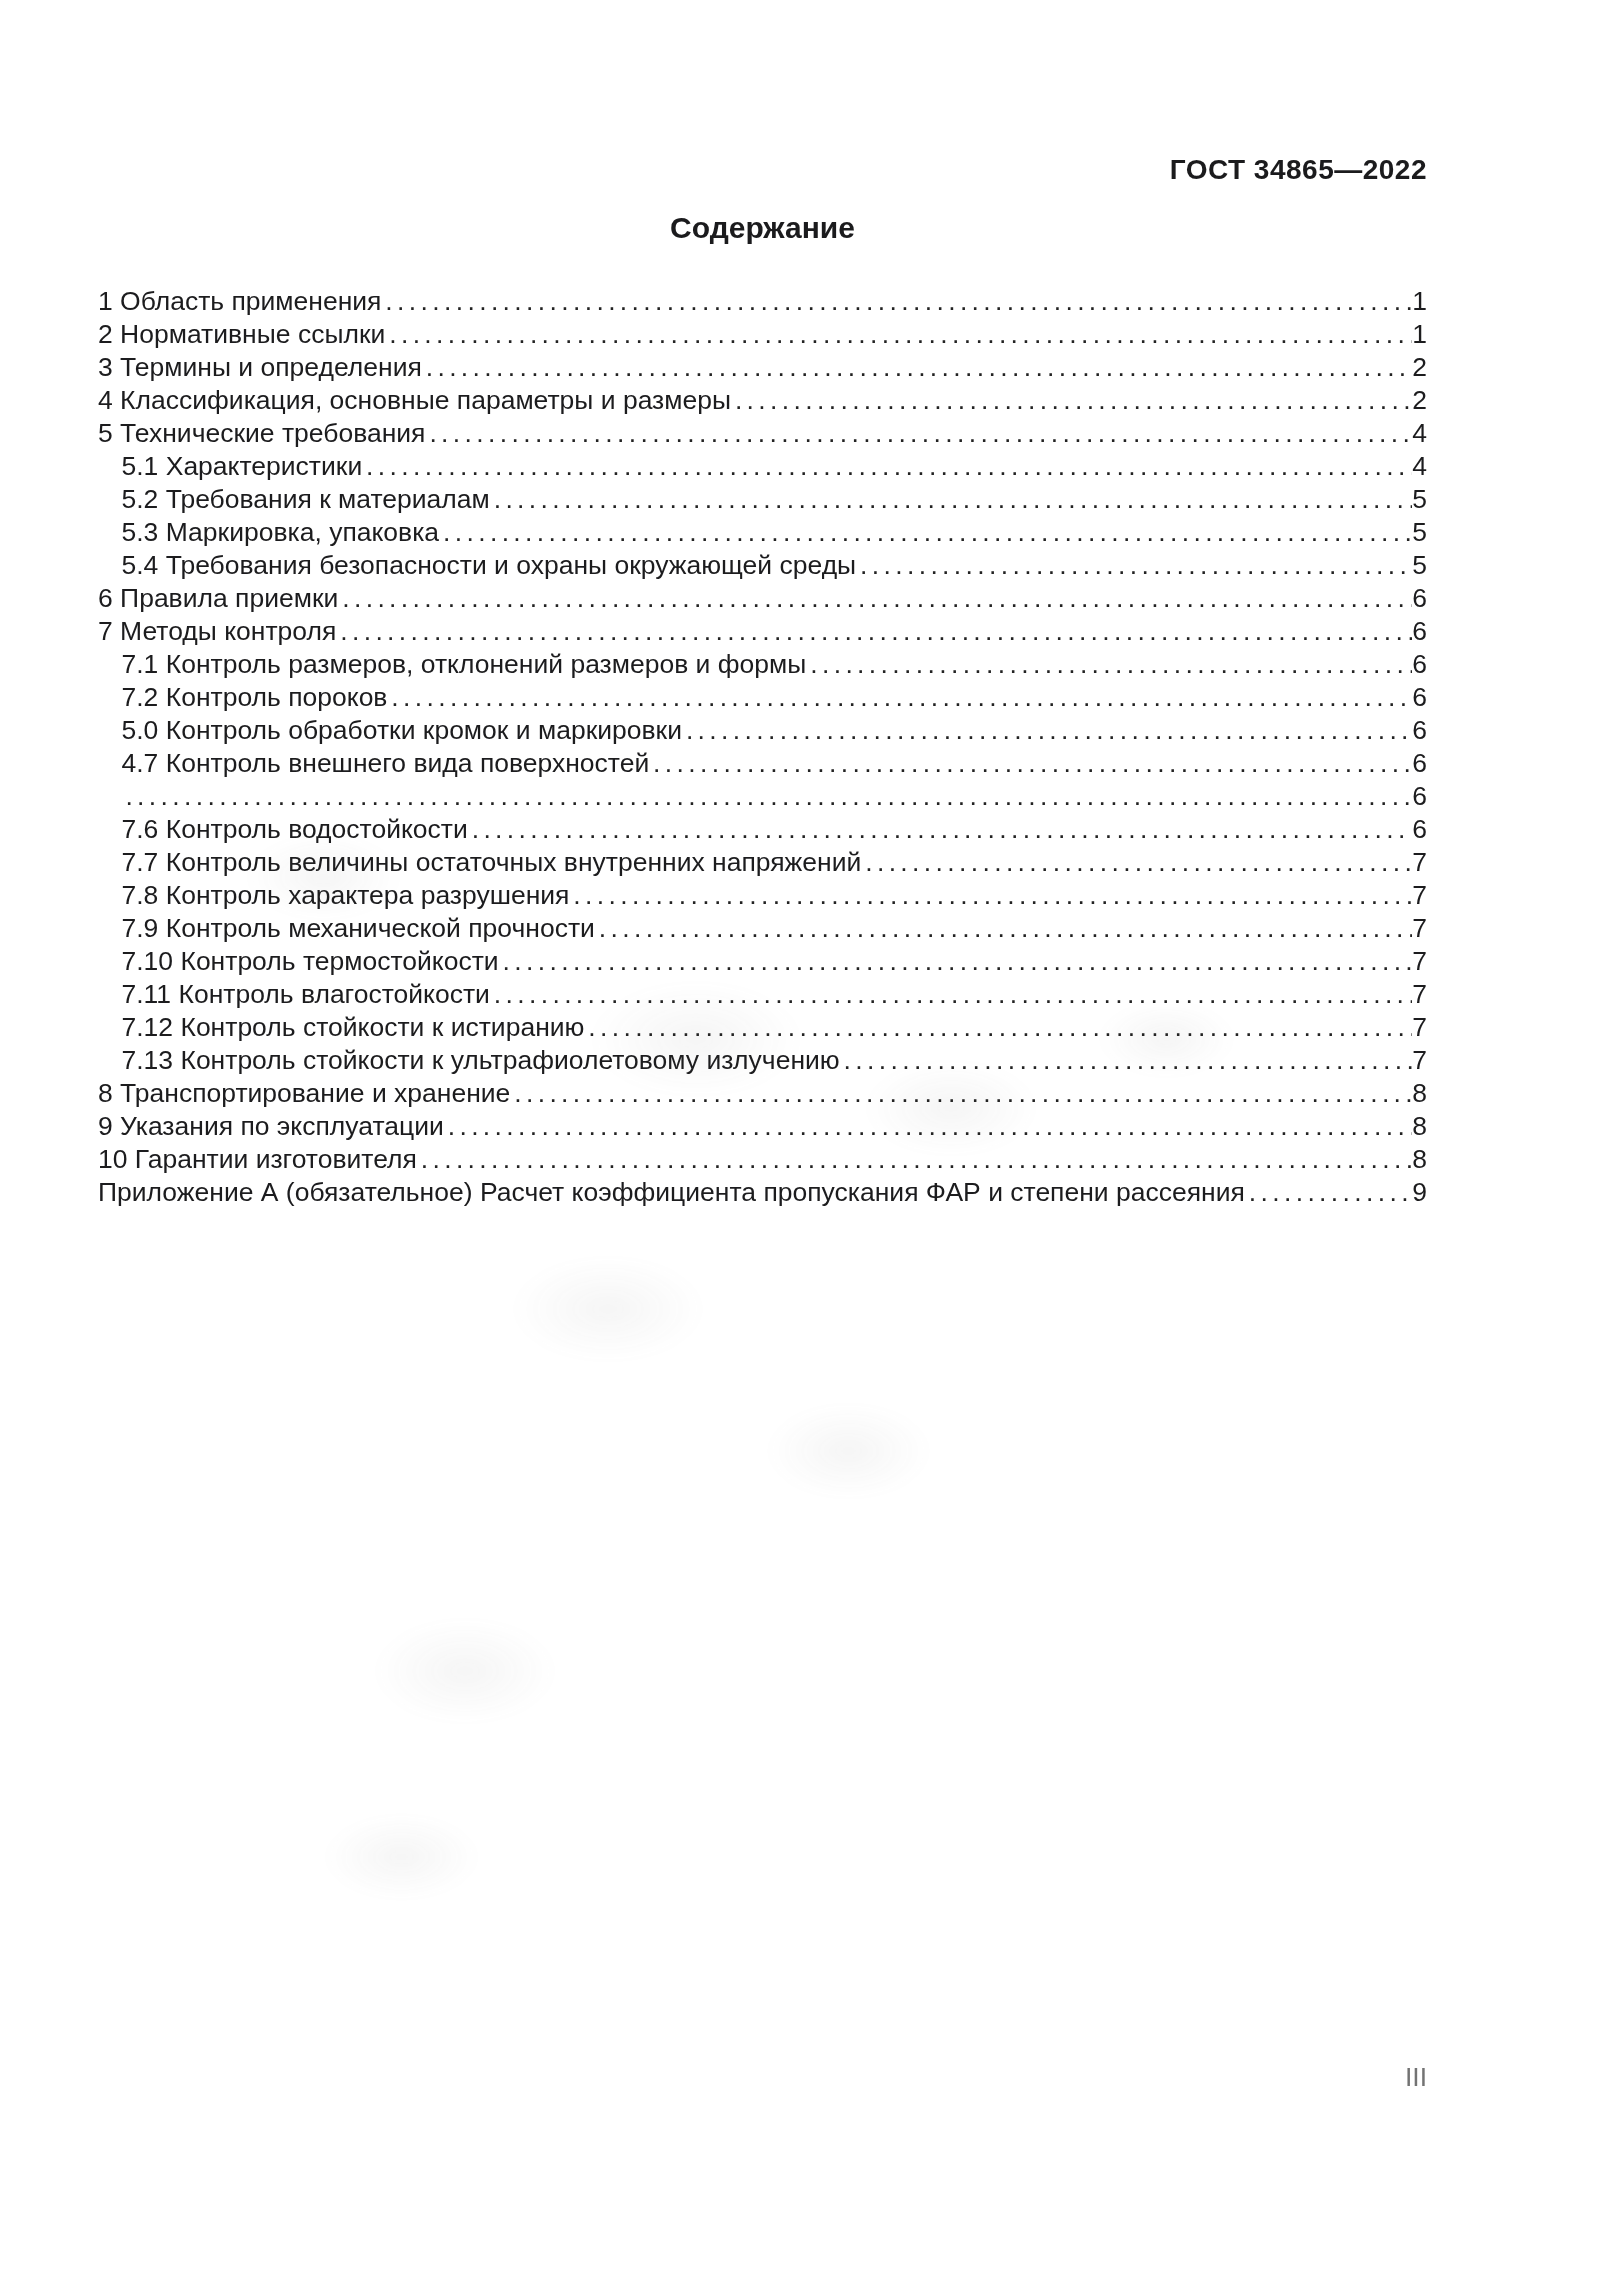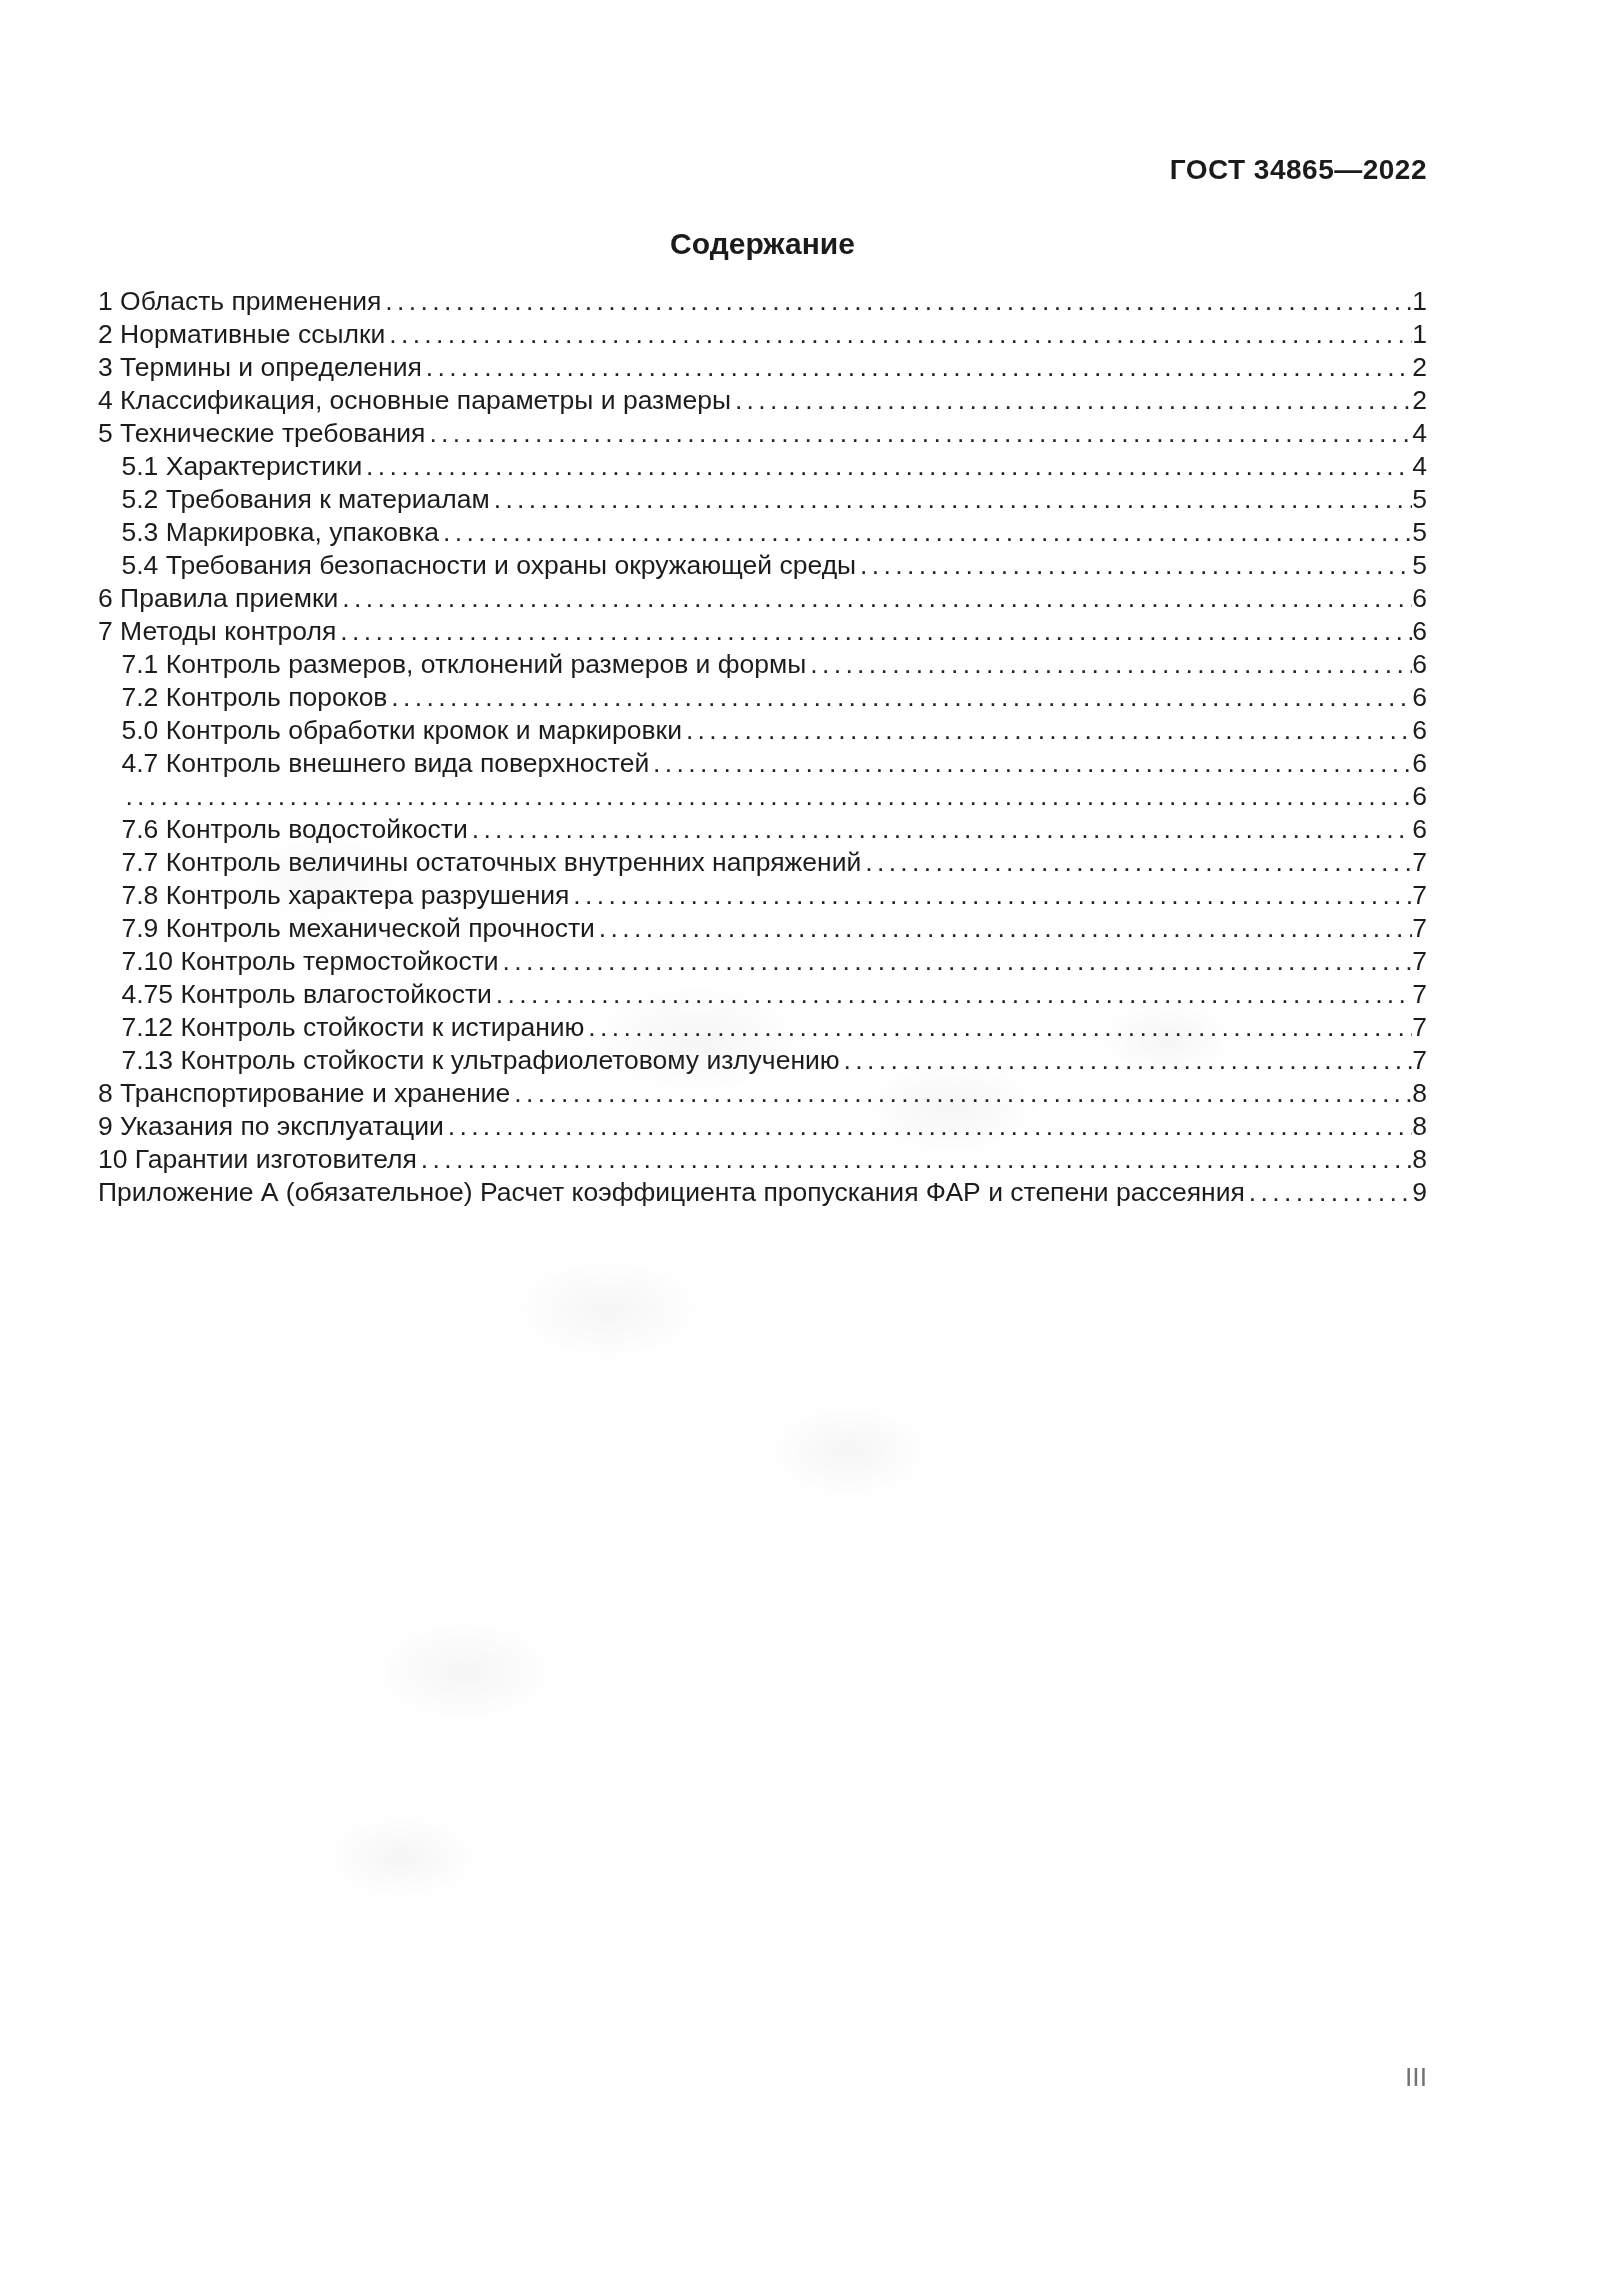--- a/index.html
+++ b/index.html
@@ -26,21 +26,21 @@
     left: 98px;
     width: 1329px;
     text-align: right;
     font-size: 28px;
     font-weight: bold;
     letter-spacing: 0.5px;
     color: #1b1b1d;
   }
   .doc-title {
     position: absolute;
-    top: 227px;
+    top: 211px;
     left: 98px;
     width: 1329px;
     text-align: center;
     font-size: 30px;
     font-weight: bold;
     color: #1b1b1d;
   }
   .toc {
     position: absolute;
     top: 285px;
@@ -204,21 +204,21 @@
       <span class="toc-label">7.9 Контроль механической прочности</span>
       <span class="toc-leader"></span>
       <span class="toc-page">7</span>
     </div>
     <div class="toc-row indent">
       <span class="toc-label">7.10 Контроль термостойкости</span>
       <span class="toc-leader"></span>
       <span class="toc-page">7</span>
     </div>
     <div class="toc-row indent">
-      <span class="toc-label">4.75 Контроль влагостойкости</span>
+      <span class="toc-label">7.11 Контроль влагостойкости</span>
       <span class="toc-leader"></span>
       <span class="toc-page">7</span>
     </div>
     <div class="toc-row indent">
       <span class="toc-label">7.12 Контроль стойкости к истиранию</span>
       <span class="toc-leader"></span>
       <span class="toc-page">7</span>
     </div>
     <div class="toc-row indent">
       <span class="toc-label">7.13 Контроль стойкости к ультрафиолетовому излучению</span>

